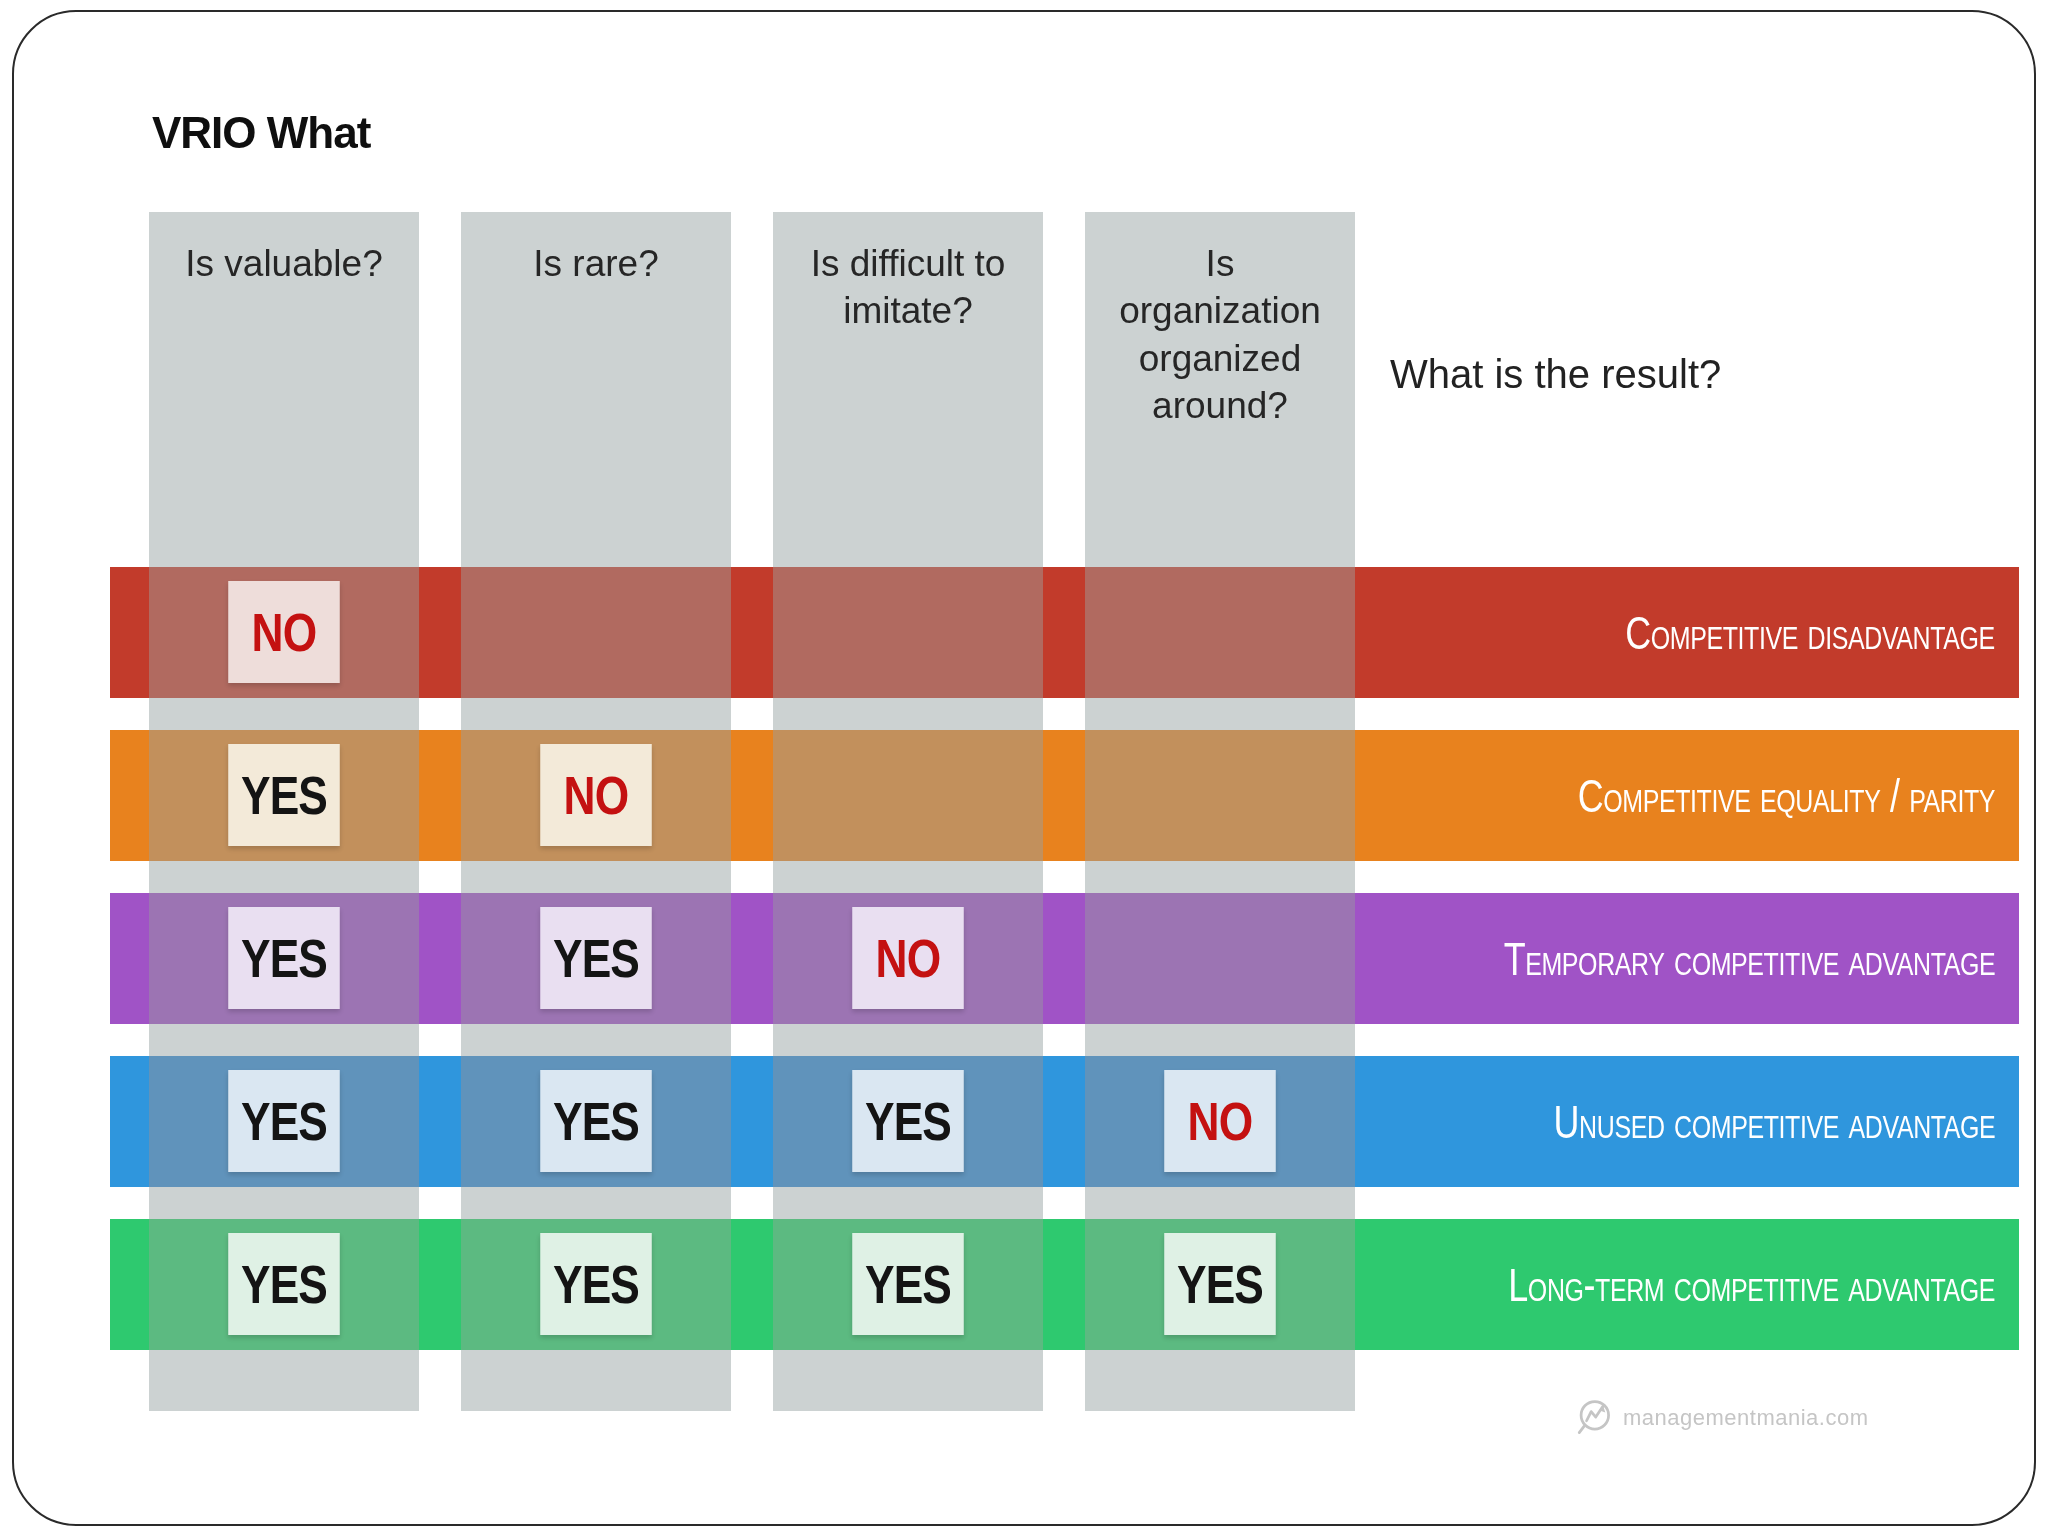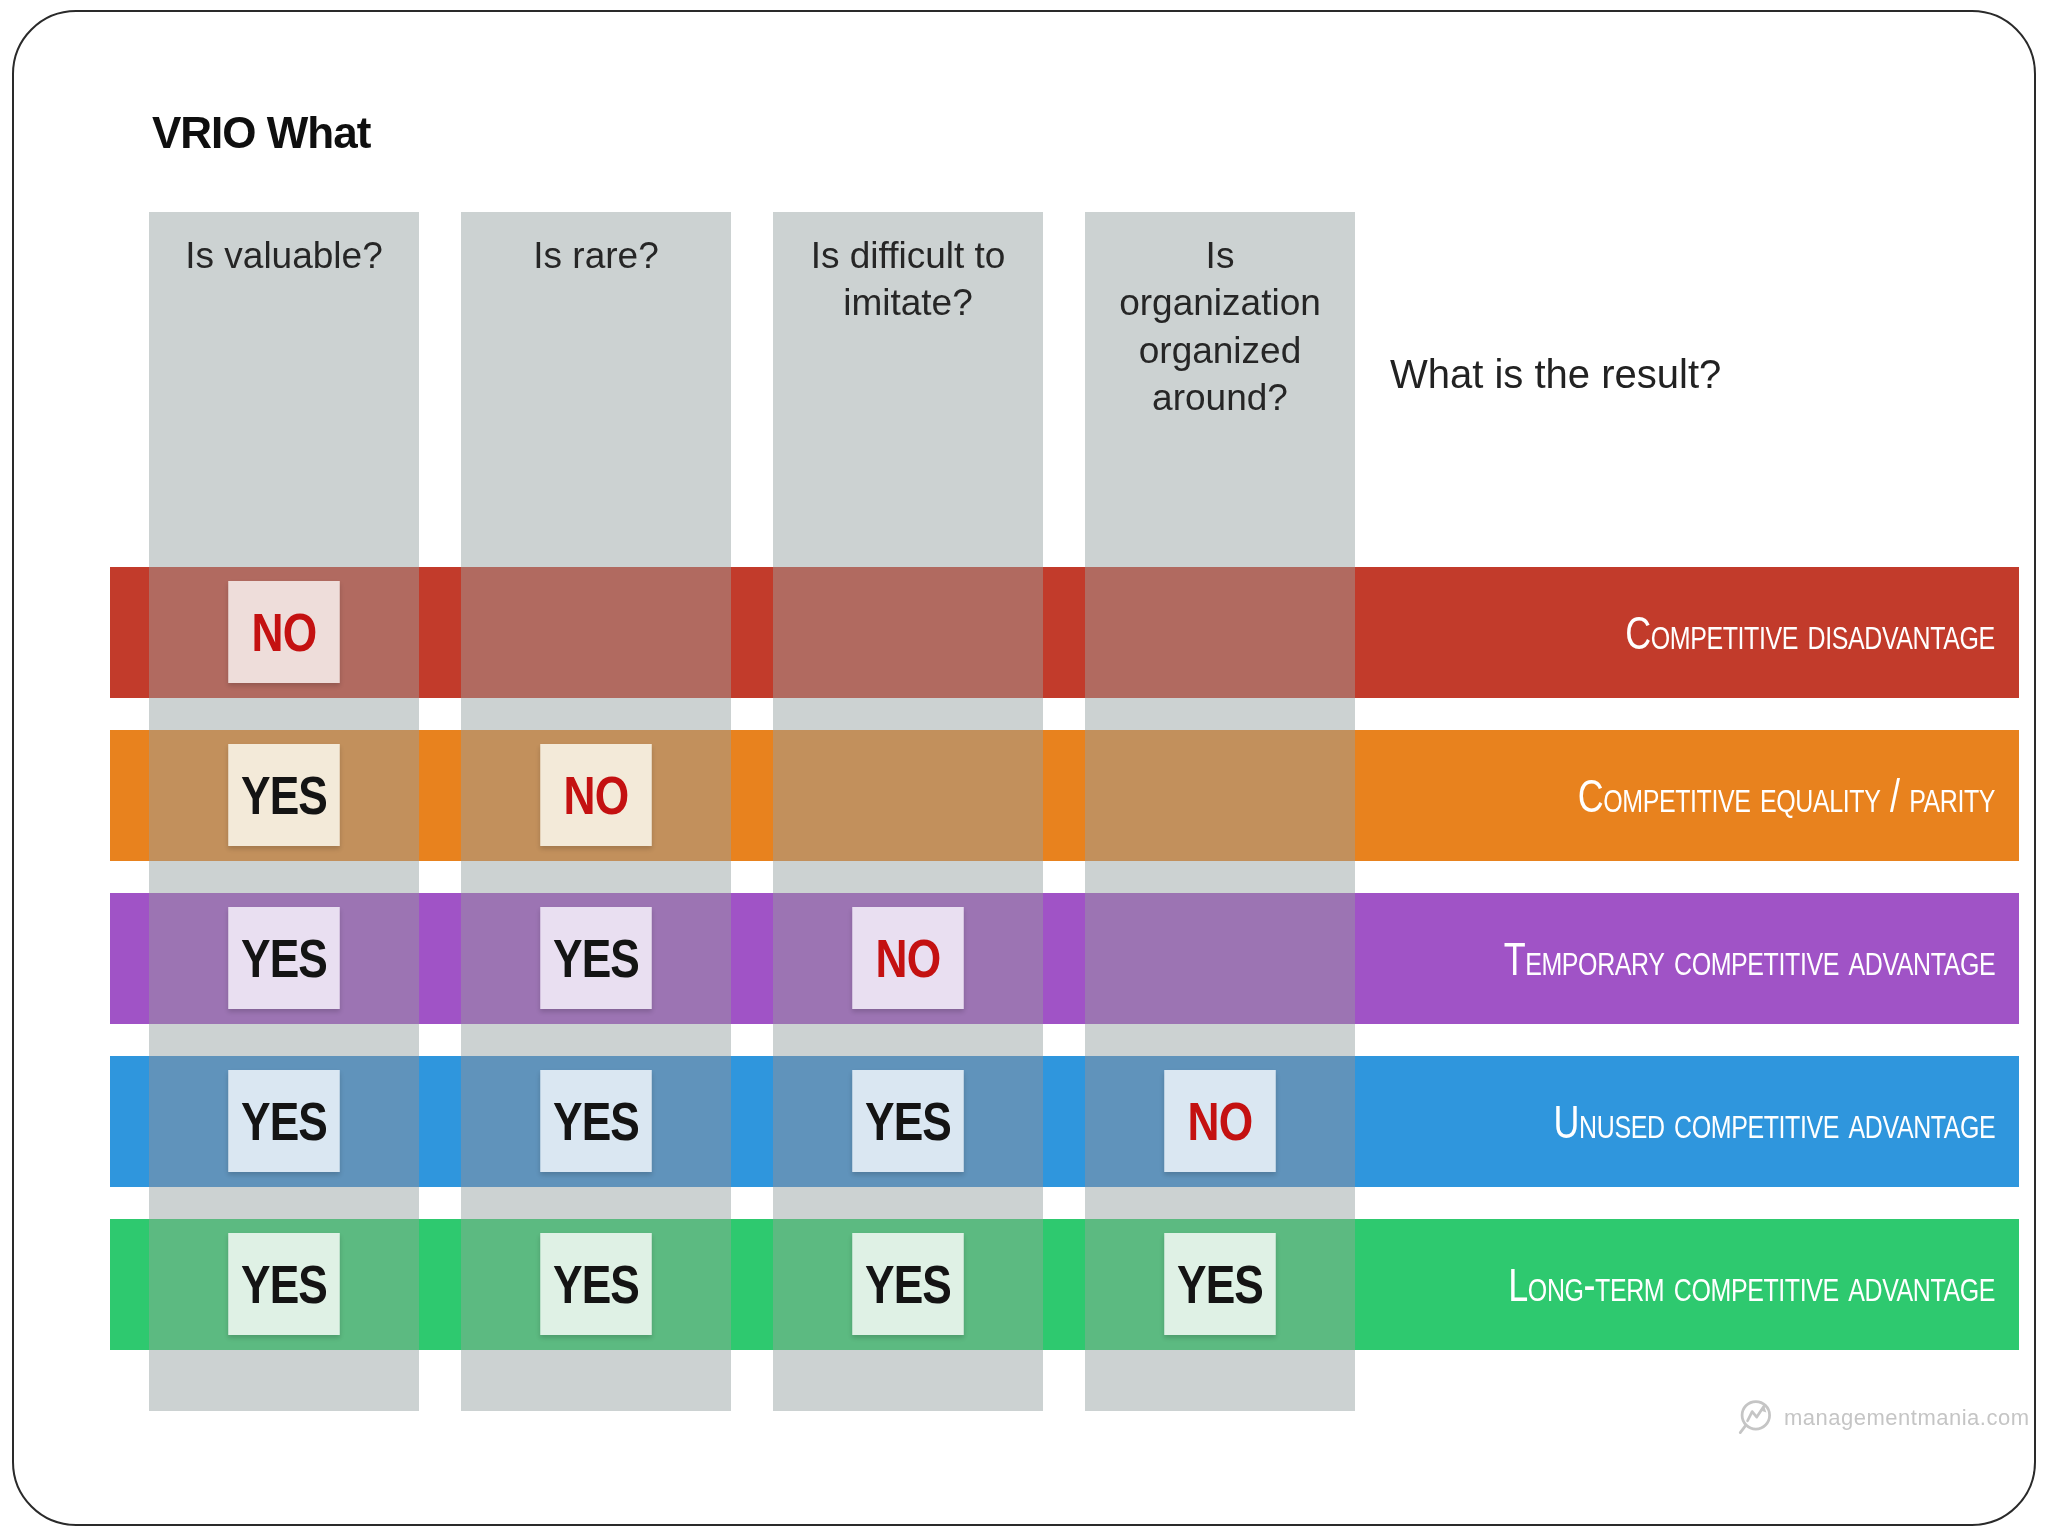--- a/index.html
+++ b/index.html
@@ -13,21 +13,21 @@
   }
   #title{
     position:absolute;left:152px;top:108px;
     font-size:44px;font-weight:700;color:#0f0f0f;letter-spacing:-1px;
   }
   .column{
     position:absolute;top:212px;height:1199px;width:270px;
     background:#ccd2d2;z-index:1;
   }
   .column-label{
-    margin:20px auto 0 auto;text-align:center;
+    margin:28px auto 0 auto;text-align:center;
     font-size:37px;line-height:1.28;color:#262626;
   }
   .column:nth-child(3) .column-label{max-width:210px;}
   .column:nth-child(4) .column-label{max-width:220px;}
   .row{
     position:absolute;left:110px;width:1872px;height:131px;z-index:2;padding-left:37px;
   }
   .overlay{
     position:absolute;top:0;bottom:0;width:270px;
   }
@@ -43,21 +43,21 @@
     display:flex;align-items:center;
     color:#ffffff;font-size:46px;font-variant:small-caps;
     letter-spacing:-0.5px;white-space:nowrap;
     transform:scaleX(0.78);transform-origin:100% 50%;
   }
   #result-header{
     position:absolute;left:1390px;top:352px;width:600px;
     font-size:40px;color:#222222;z-index:3;
   }
   #watermark{
-    position:absolute;left:1732px;top:1396px;
+    position:absolute;left:1571px;top:1396px;
     display:flex;align-items:center;gap:8px;z-index:3;
   }
   #watermark-text{
     font-size:22px;color:#c5c5c5;letter-spacing:0.5px;
   }
 </style>
 </head>
 <body>
 
 <div id="frame"></div>

